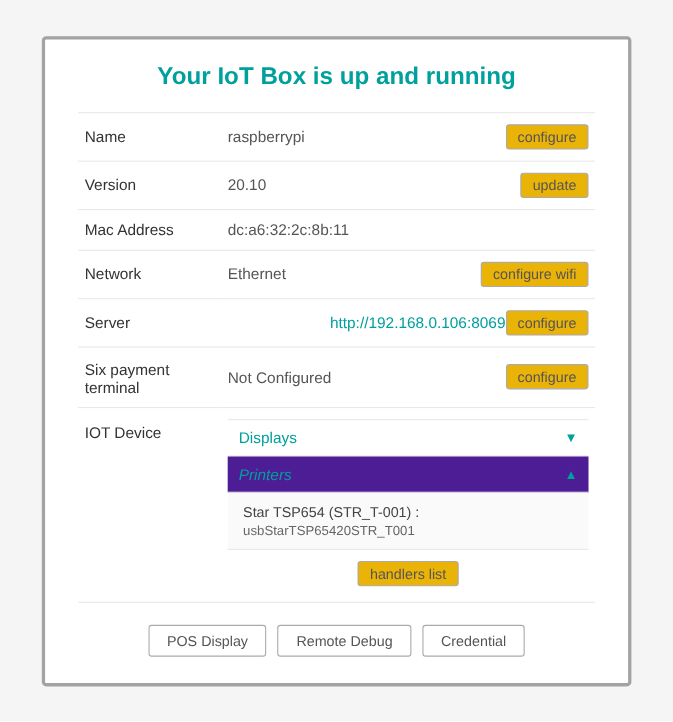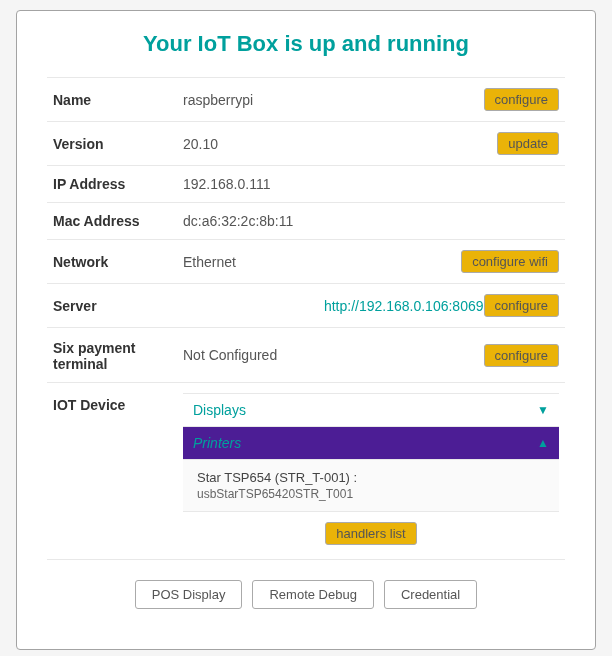--- a/index.html
+++ b/index.html
@@ -8,24 +8,24 @@
       font-size: 14px;
       background: #f5f5f5;
       display: flex;
       justify-content: center;
       align-items: center;
       min-height: 100vh;
       padding: 10px;
     }
     .card {
       background: #fff;
-      border: 1px solid #a3a3a3;
+      border: 3px solid #a3a3a3;
       border-radius: 4px;
-      width: 580px;
-      padding: 20px 30px 40px 30px;
+      width: 536px;
+      padding: 20px 30px 24px 30px;
     }
     .page-title {
       text-align: center;
       color: #00a09d;
       font-size: 22px;
       font-weight: bold;
       margin-bottom: 20px;
     }
     .info-table {
       width: 100%;
@@ -35,21 +35,21 @@
       border-bottom: 1px solid #e8e8e8;
     }
     .info-table tr:first-child {
       border-top: 1px solid #e8e8e8;
     }
     .info-table td {
       padding: 10px 6px;
       vertical-align: middle;
     }
     .label-col {
-      font-weight: bold;
+      font-weight: normal;
       color: #333;
       width: 130px;
       vertical-align: top;
       padding-top: 12px;
     }
     .value-col {
       color: #555;
     }
     .btn-outline {
       border: 1px solid #aaa;
@@ -146,24 +146,20 @@
     <tr>
       <td class="label-col">Version</td>
       <td class="value-col">
         <div style="display:flex;align-items:center;justify-content:space-between;">
           <span>20.10</span>
           <button class="btn-outline">update</button>
         </div>
       </td>
     </tr>
     <tr>
-      <td class="label-col">IP Address</td>
-      <td class="value-col">192.168.0.111</td>
-    </tr>
-    <tr>
       <td class="label-col">Mac Address</td>
       <td class="value-col">dc:a6:32:2c:8b:11</td>
     </tr>
     <tr>
       <td class="label-col">Network</td>
       <td class="value-col">
         <div style="display:flex;align-items:center;justify-content:space-between;">
           <span>Ethernet</span>
           <button class="btn-outline">configure wifi</button>
         </div>

